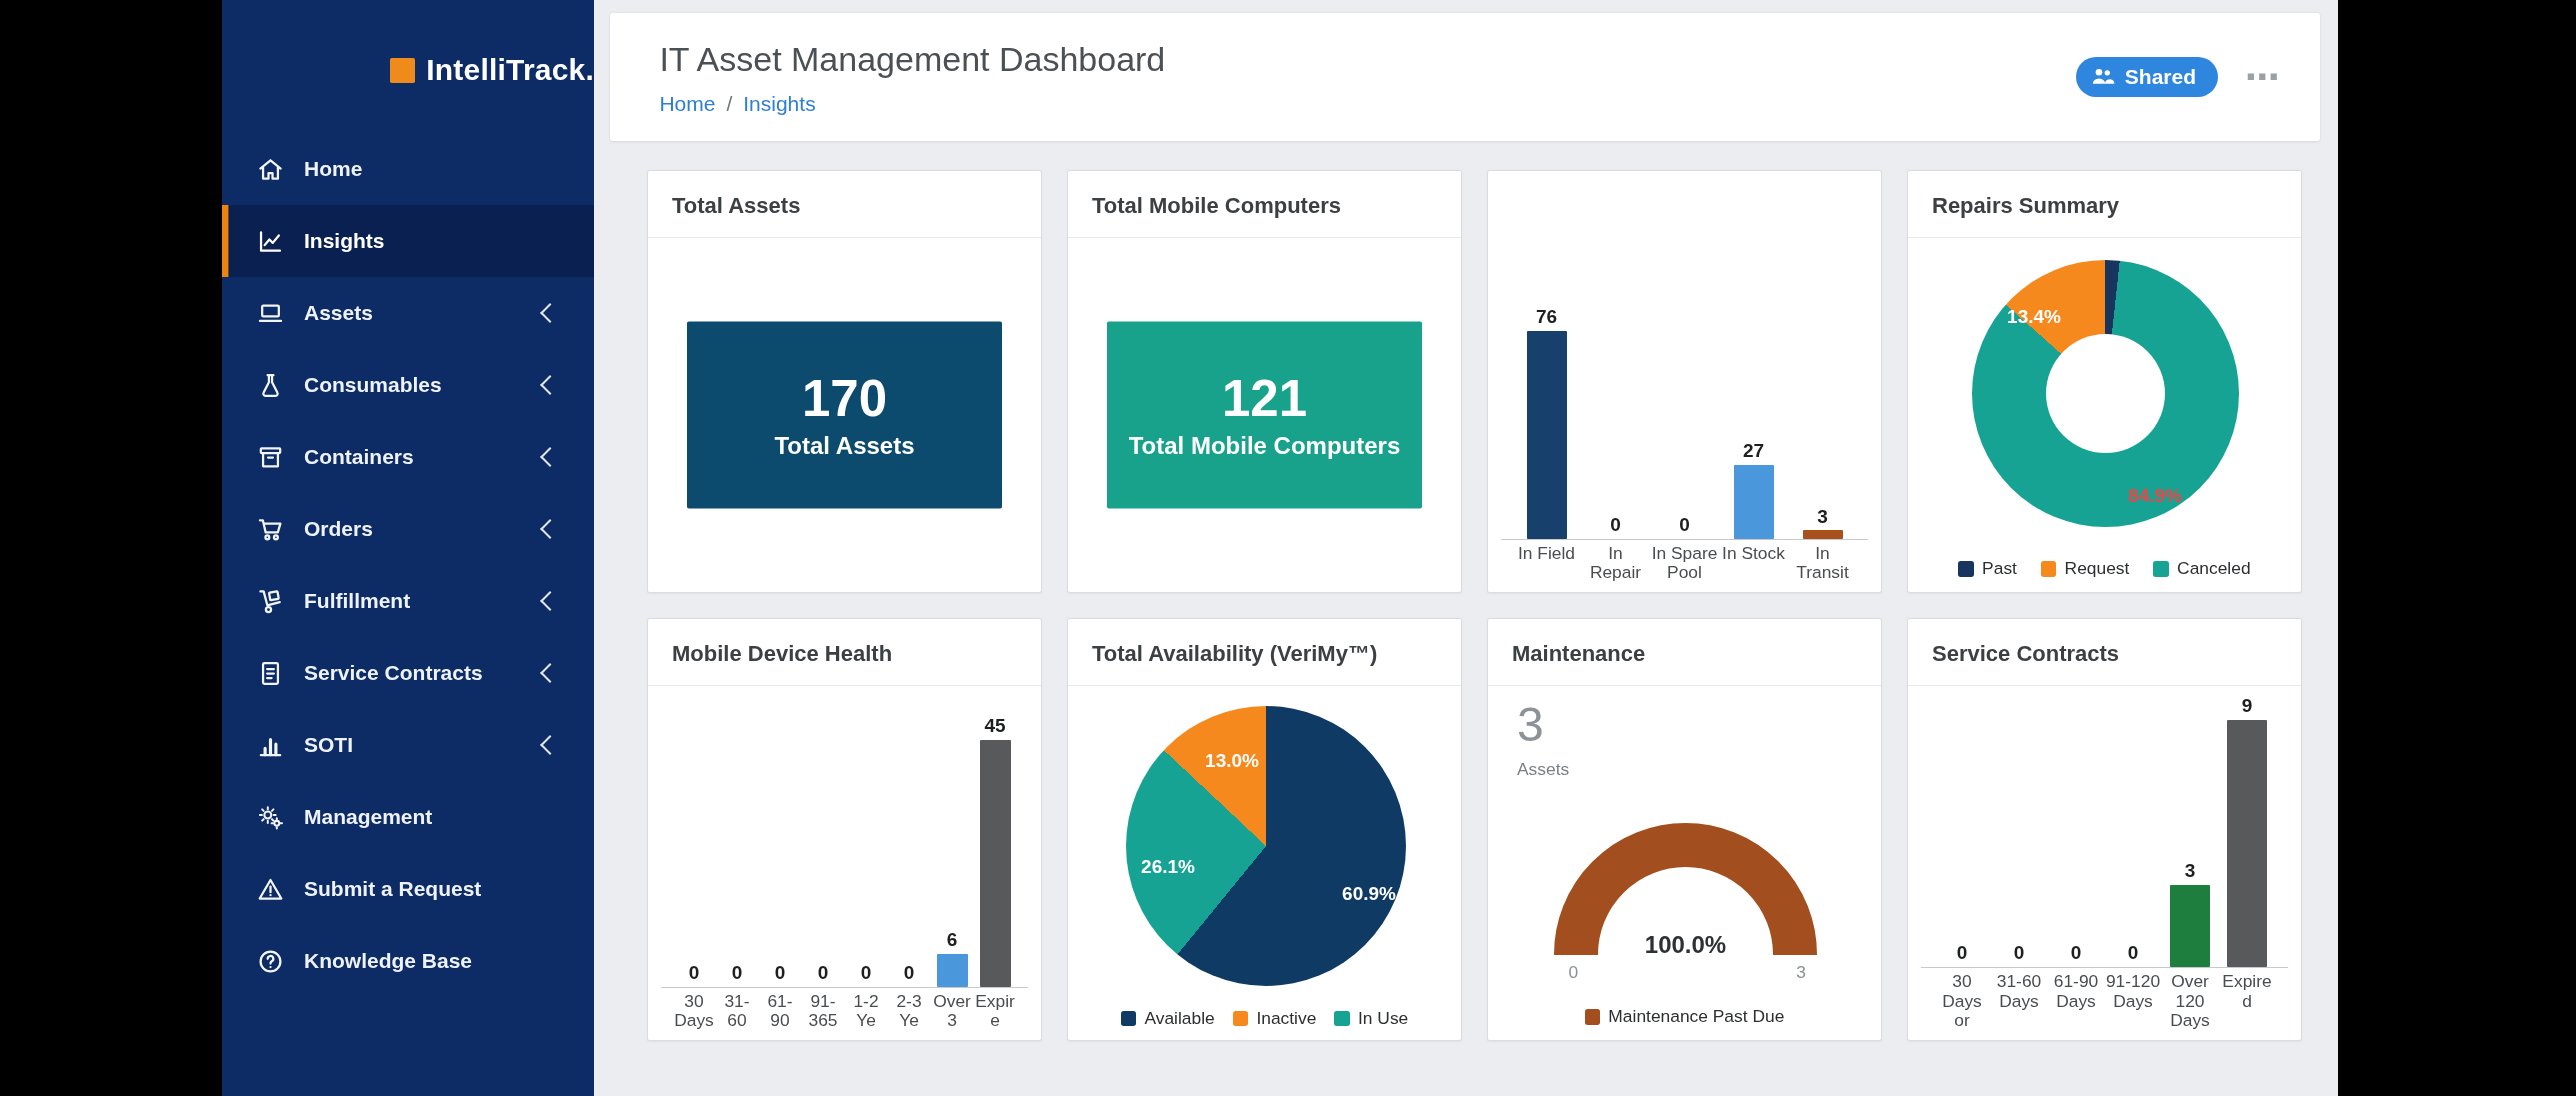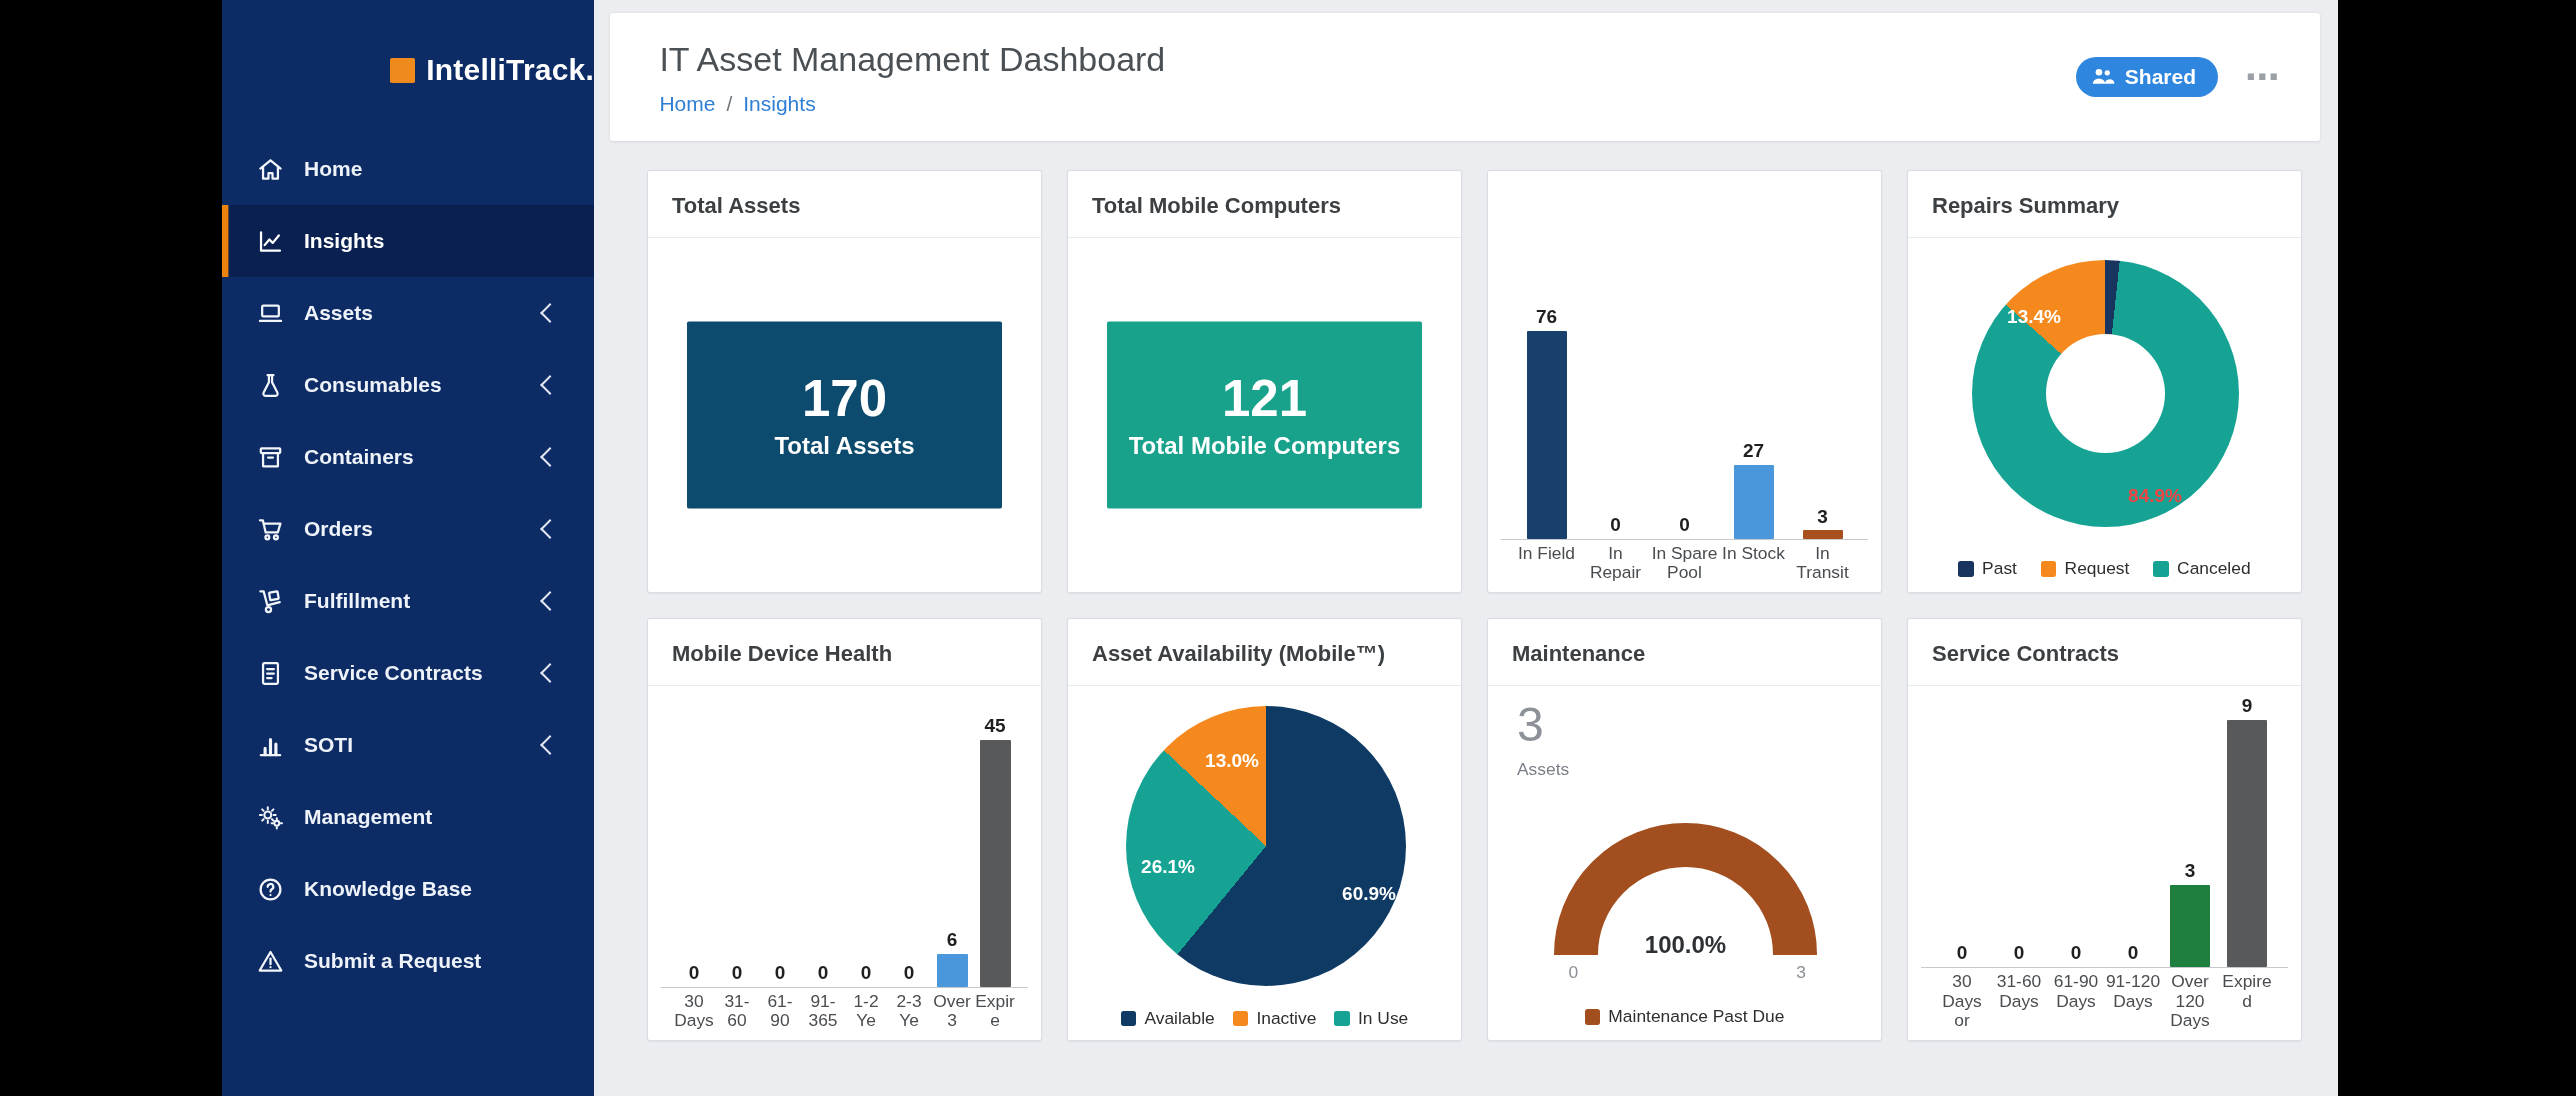--- a/index.html
+++ b/index.html
@@ -199,37 +199,37 @@
               <circle cx="17.6" cy="17.2" r="2.2"></circle>
               <path d="M17.6 13.8v-1.2M17.6 20.6v1.2M14.2 17.2H13M21 17.2h1.2"></path>
             </svg>
           </span>
         <span class="nav-label">Management</span>
       </div>
 
       <div class="nav-item">
         <span class="micon">
             <svg viewBox="0 0 24 24" fill="none" stroke="#f2f5fa" stroke-width="2" stroke-linecap="round" stroke-linejoin="round">
+              <path d="M12 3.6 21.6 20H2.4Z"></path>
+              <path d="M12 9.4v5"></path>
+              <circle cx="12" cy="17" r="1" fill="#f2f5fa" stroke="none"></circle>
+            </svg>
+          </span>
+        <span class="nav-label">Submit a Request</span>
+      </div>
+
+      <div class="nav-item">
+        <span class="micon">
+            <svg viewBox="0 0 24 24" fill="none" stroke="#f2f5fa" stroke-width="2" stroke-linecap="round" stroke-linejoin="round">
               <circle cx="12" cy="12" r="8.8"></circle>
               <path d="M9.5 9.6a2.5 2.5 0 1 1 3.5 2.3c-.85.4-1 1-1 1.9"></path>
               <circle cx="12" cy="16.9" r="1" fill="#f2f5fa" stroke="none"></circle>
             </svg>
           </span>
         <span class="nav-label">Knowledge Base</span>
-      </div>
-
-      <div class="nav-item">
-        <span class="micon">
-            <svg viewBox="0 0 24 24" fill="none" stroke="#f2f5fa" stroke-width="2" stroke-linecap="round" stroke-linejoin="round">
-              <path d="M12 3.6 21.6 20H2.4Z"></path>
-              <path d="M12 9.4v5"></path>
-              <circle cx="12" cy="17" r="1" fill="#f2f5fa" stroke="none"></circle>
-            </svg>
-          </span>
-        <span class="nav-label">Submit a Request</span>
       </div>
 
     </div>
   </div>
 
   <div class="main">
 
     <div class="topbar">
       <div class="page-title">IT Asset Management Dashboard</div>
       <div class="crumbs">
@@ -382,21 +382,21 @@
               <div class="xlab">1-2 Ye</div>
               <div class="xlab">2-3 Ye</div>
               <div class="xlab">Over 3</div>
               <div class="xlab">Expire</div>
             </div>
           </div>
         </div>
       </div>
 
       <div class="card">
-        <div class="card-h">Asset Availability (Mobile™)</div>
+        <div class="card-h">Total Availability (VeriMy™)</div>
         <div class="card-b">
           <div class="pie" style="background: conic-gradient(rgb(14, 58, 99) 0deg, rgb(14, 58, 99) 219.24deg, rgb(22, 163, 148) 219.24deg, rgb(22, 163, 148) 313.2deg, rgb(245, 137, 29) 313.2deg, rgb(245, 137, 29) 360deg);"></div>
           <div class="callout" style="left:164px;top:75px;">13.0%</div>
           <div class="callout" style="left:100px;top:181px;">26.1%</div>
           <div class="callout" style="left:301px;top:208px;">60.9%</div>
           <div class="legend" style="bottom:11px;gap:18px;">
             <div class="litem">
                 <span class="lsq" style="background: rgb(14, 58, 99);"></span>
                 <span>Available</span>
               </div>

